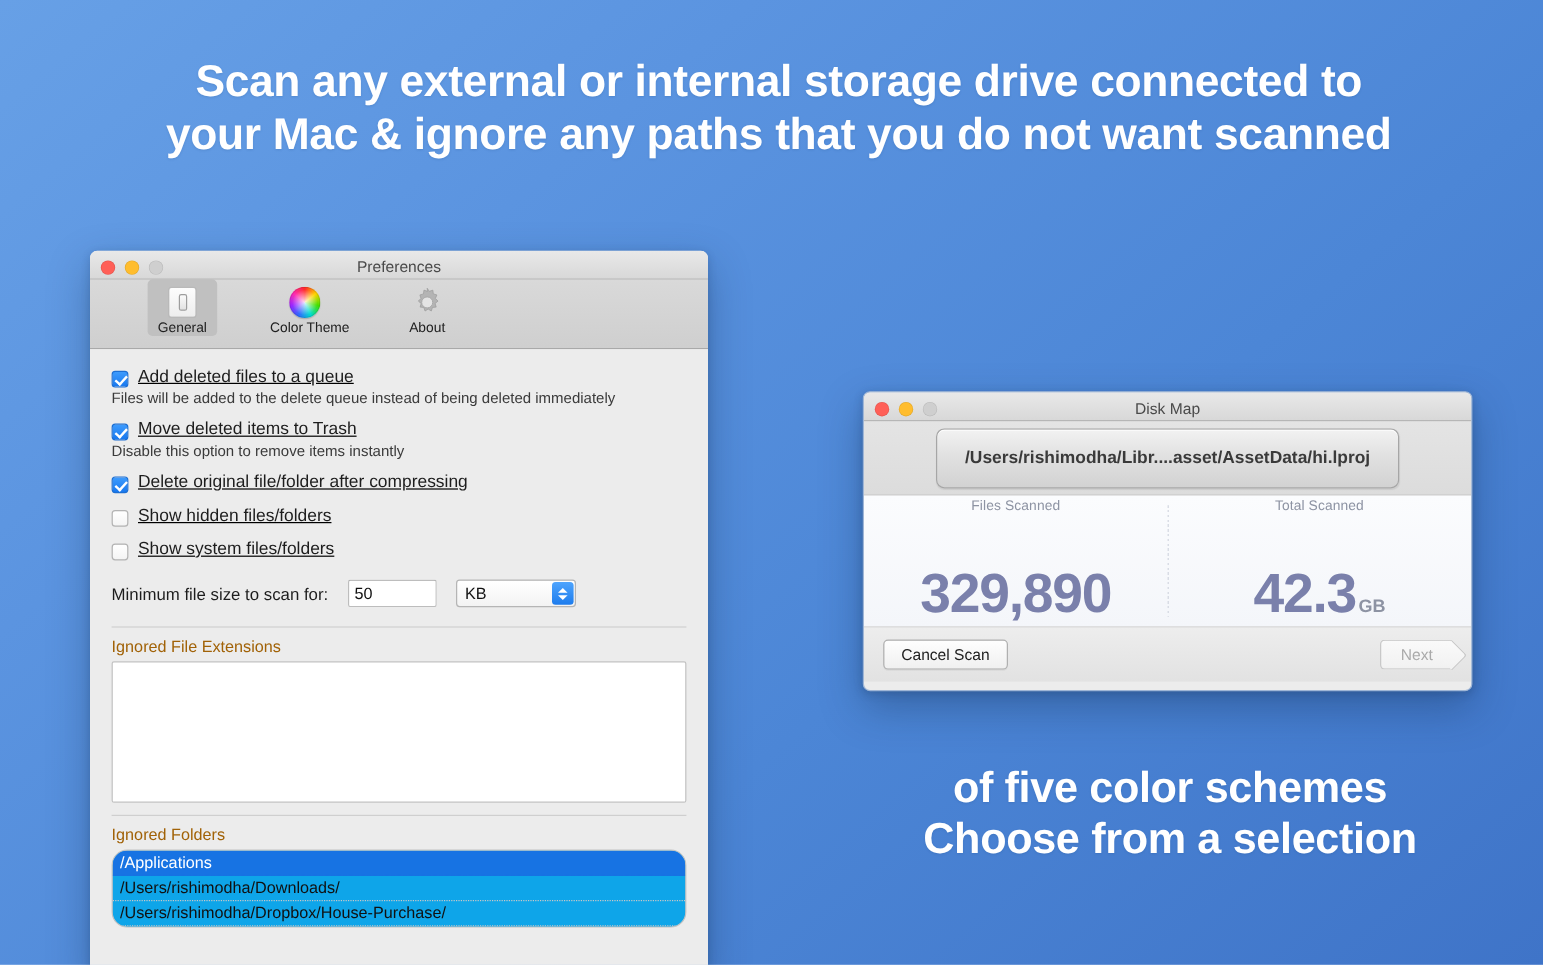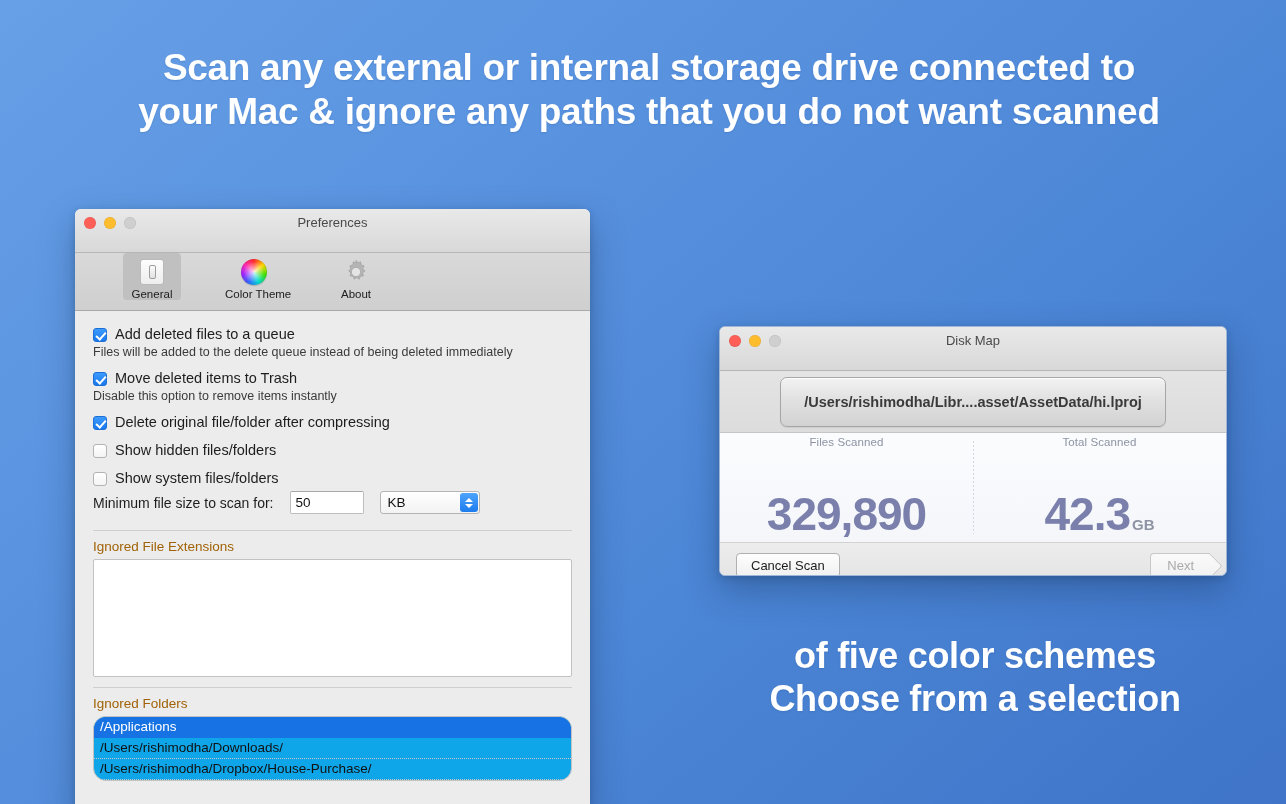--- a/index.html
+++ b/index.html
@@ -45,21 +45,21 @@
   
   .mac-window {
     position: absolute;
     background: #ececec;
     border-radius: 6px;
     box-shadow: 0 14px 34px rgba(18,44,80,0.34), 0 2px 7px rgba(18,44,80,0.22);
     overflow: hidden;
   }
   .titlebar {
     position: relative;
-    height: 44px;
+    height: 24px;
     background: linear-gradient(to bottom, #e9e9e9 0%, #d8d8d8 100%);
     border-bottom: 1px solid #b6b6b6;
   }
   .traffic {
     position: absolute;
     left: 9px;
     top: 8px;
     display: flex;
     gap: 8px;
   }
@@ -140,21 +140,21 @@
     box-shadow: inset 0 0 0 1px rgba(0,0,0,0.10), 0 1px 1px rgba(0,0,0,0.18);
   }
 
   #prefs-body {
     height: 514px;
     background: #ececec;
     padding: 14px 18px 0 18px;
     position: relative;
   }
 
-  .chk-row { display: flex; align-items: center; margin-bottom: 2px; }
+  .chk-row { display: flex; align-items: flex-end; margin-bottom: 2px; text-decoration: underline; }
   .chk {
     width: 14px; height: 14px;
     border-radius: 3px;
     margin-right: 8px;
     margin-top: 2px;
     flex: none;
     position: relative;
   }
   .chk.on {
     background: linear-gradient(to bottom,#3d9bfd,#1878ef);
@@ -177,21 +177,21 @@
   .sub-note {
     font-size: 12.5px;
     color: #3a3a3a;
     margin: 1px 0 10px 0;
   }
   .gap-row { margin-bottom: 10px; }
 
   .minsize-row {
     display: flex;
     align-items: center;
-    margin-top: 4px;
+    margin-top: 16px;
     margin-bottom: 16px;
   }
   .minsize-label { font-size: 14px; color: #1d1d1d; margin-right: 16px; }
   .num-field {
     width: 74px; height: 23px;
     background: #fff;
     border: 1px solid #bdbdbd;
     border-top-color: #a8a8a8;
     border-radius: 2px;
     font-size: 13.5px;

